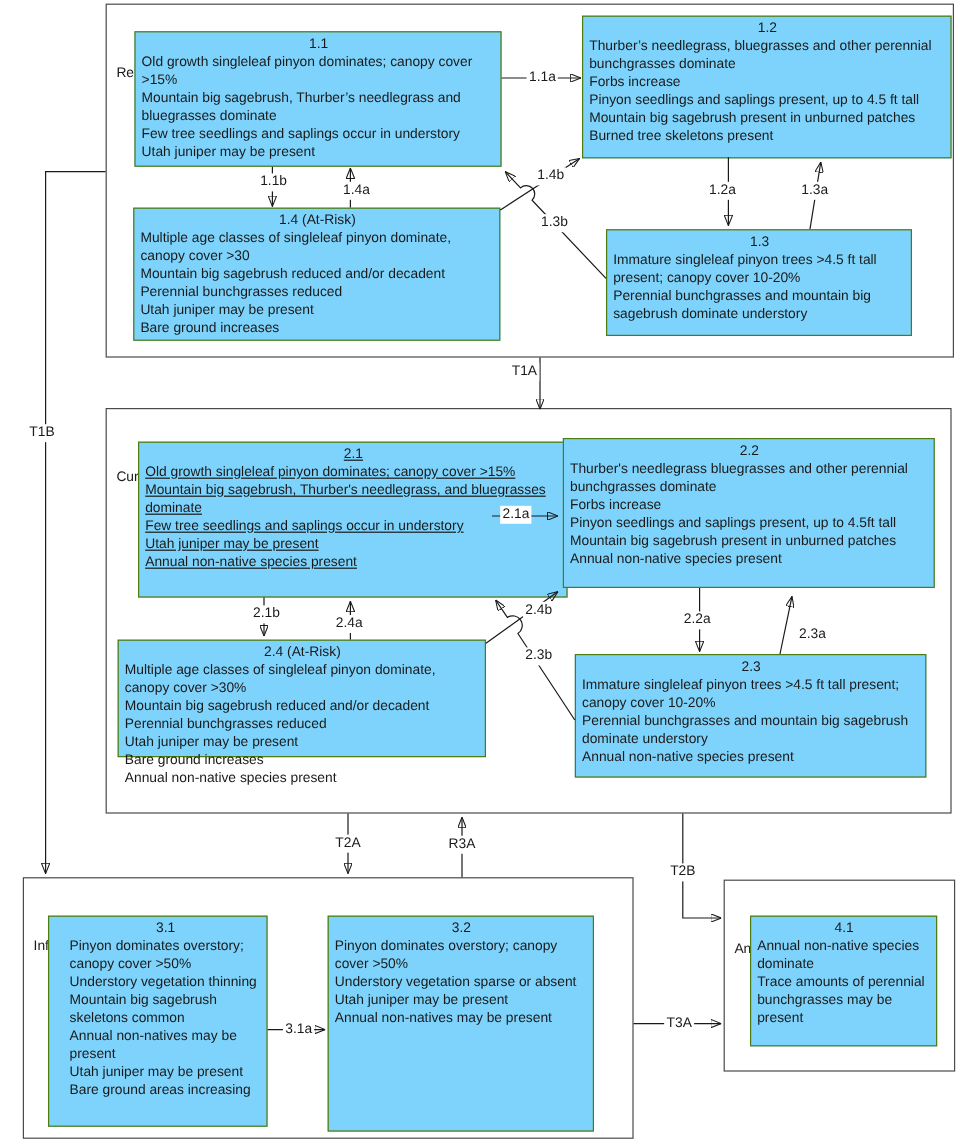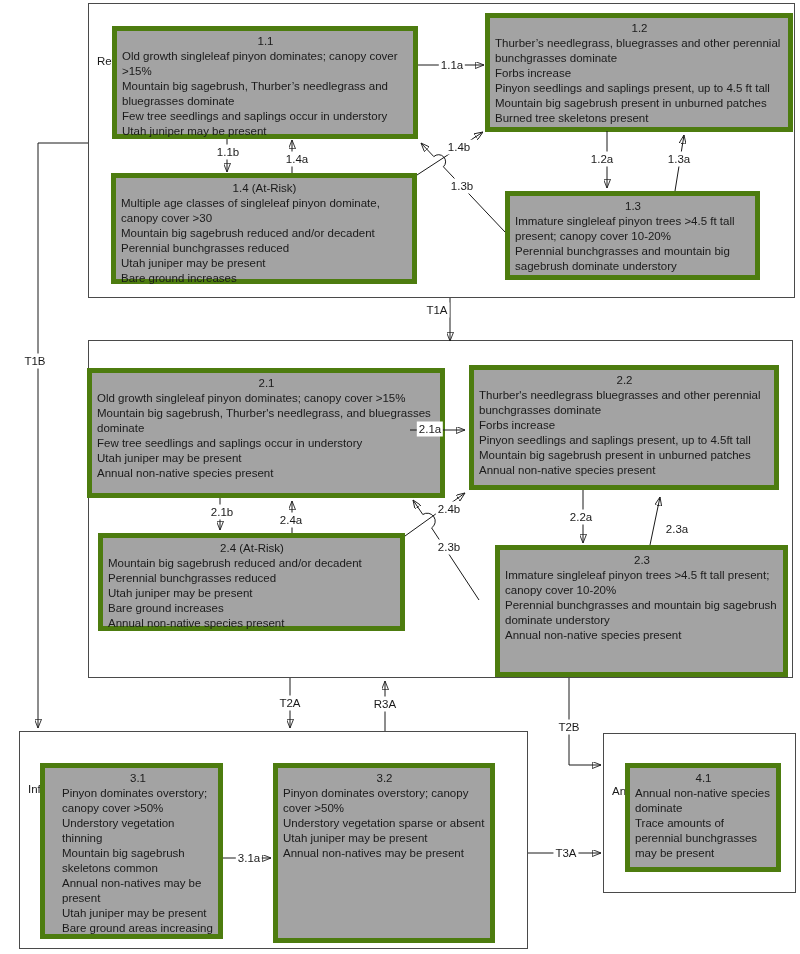--- a/index.html
+++ b/index.html
@@ -24,22 +24,22 @@
   }
   .state-title {
     position: absolute;
     top: 6px;
     left: 8px;
     white-space: nowrap;
     margin-top: 44px;
   }
   .pbox {
     position: absolute;
-    border: 5px solid #4d7c0f;
-    background: #a3a3a3;
+    border: 1px solid #4d7c0f;
+    background: #7dd3fc;
     padding: 3px 4px 2px 5px;
   }
   .pbox-title { text-align: center; }
   .pbox-line { text-align: left; }
   #connector-layer {
     position: absolute;
     left: 0; top: 0;
     width: 800px; height: 954px;
     pointer-events: none;
   }
@@ -102,48 +102,49 @@
     <div class="pbox-line">Utah juniper may be present</div>
     <div class="pbox-line">Bare ground increases</div>
   </div>
 
   <div class="pbox" style="left:505px; top:191px; width:255px; height:89px;">
     <div class="pbox-title">1.3</div>
     <div class="pbox-line">Immature singleleaf pinyon trees &gt;4.5 ft tall present; canopy cover 10-20%</div>
     <div class="pbox-line">Perennial bunchgrasses and mountain big sagebrush dominate understory</div>
   </div>
 
-  <div class="pbox" style="left:87px; top:368px; width:358px; height:130px;">
+  <div class="pbox" style="left:115px; top:368px; width:358px; height:130px;text-decoration:underline;">
     <div class="pbox-title">2.1</div>
     <div class="pbox-line">Old growth singleleaf pinyon dominates; canopy cover &gt;15%</div>
     <div class="pbox-line">Mountain big sagebrush, Thurber's needlegrass, and bluegrasses dominate</div>
     <div class="pbox-line">Few tree seedlings and saplings occur in understory</div>
     <div class="pbox-line">Utah juniper may be present</div>
     <div class="pbox-line">Annual non-native species present</div>
   </div>
 
   <div class="pbox" style="left:469px; top:365px; width:310px; height:125px;">
     <div class="pbox-title">2.2</div>
     <div class="pbox-line">Thurber's needlegrass bluegrasses and other perennial bunchgrasses dominate</div>
     <div class="pbox-line">Forbs increase</div>
     <div class="pbox-line">Pinyon seedlings and saplings present, up to 4.5ft tall</div>
     <div class="pbox-line">Mountain big sagebrush present in unburned patches</div>
     <div class="pbox-line">Annual non-native species present</div>
   </div>
 
   <div class="pbox" style="left:98px; top:533px; width:307px; height:98px;">
     <div class="pbox-title">2.4 (At-Risk)</div>
+    <div class="pbox-line">Multiple age classes of singleleaf pinyon dominate, canopy cover &gt;30%</div>
     <div class="pbox-line">Mountain big sagebrush reduced and/or decadent</div>
     <div class="pbox-line">Perennial bunchgrasses reduced</div>
     <div class="pbox-line">Utah juniper may be present</div>
     <div class="pbox-line">Bare ground increases</div>
     <div class="pbox-line">Annual non-native species present</div>
   </div>
 
-  <div class="pbox" style="left:479px; top:545px; width:293px; height:132px;margin-left:16px;">
+  <div class="pbox" style="left:479px; top:545px; width:293px; height:103px;">
     <div class="pbox-title">2.3</div>
     <div class="pbox-line">Immature singleleaf pinyon trees &gt;4.5 ft tall present; canopy cover 10-20%</div>
     <div class="pbox-line">Perennial bunchgrasses and mountain big sagebrush dominate understory</div>
     <div class="pbox-line">Annual non-native species present</div>
   </div>
 
   <div class="pbox" style="left:40px; top:763px; width:183px; height:176px;padding-left:17px;">
     <div class="pbox-title">3.1</div>
     <div class="pbox-line">Pinyon dominates overstory; canopy cover &gt;50%</div>
     <div class="pbox-line">Understory vegetation thinning</div>

